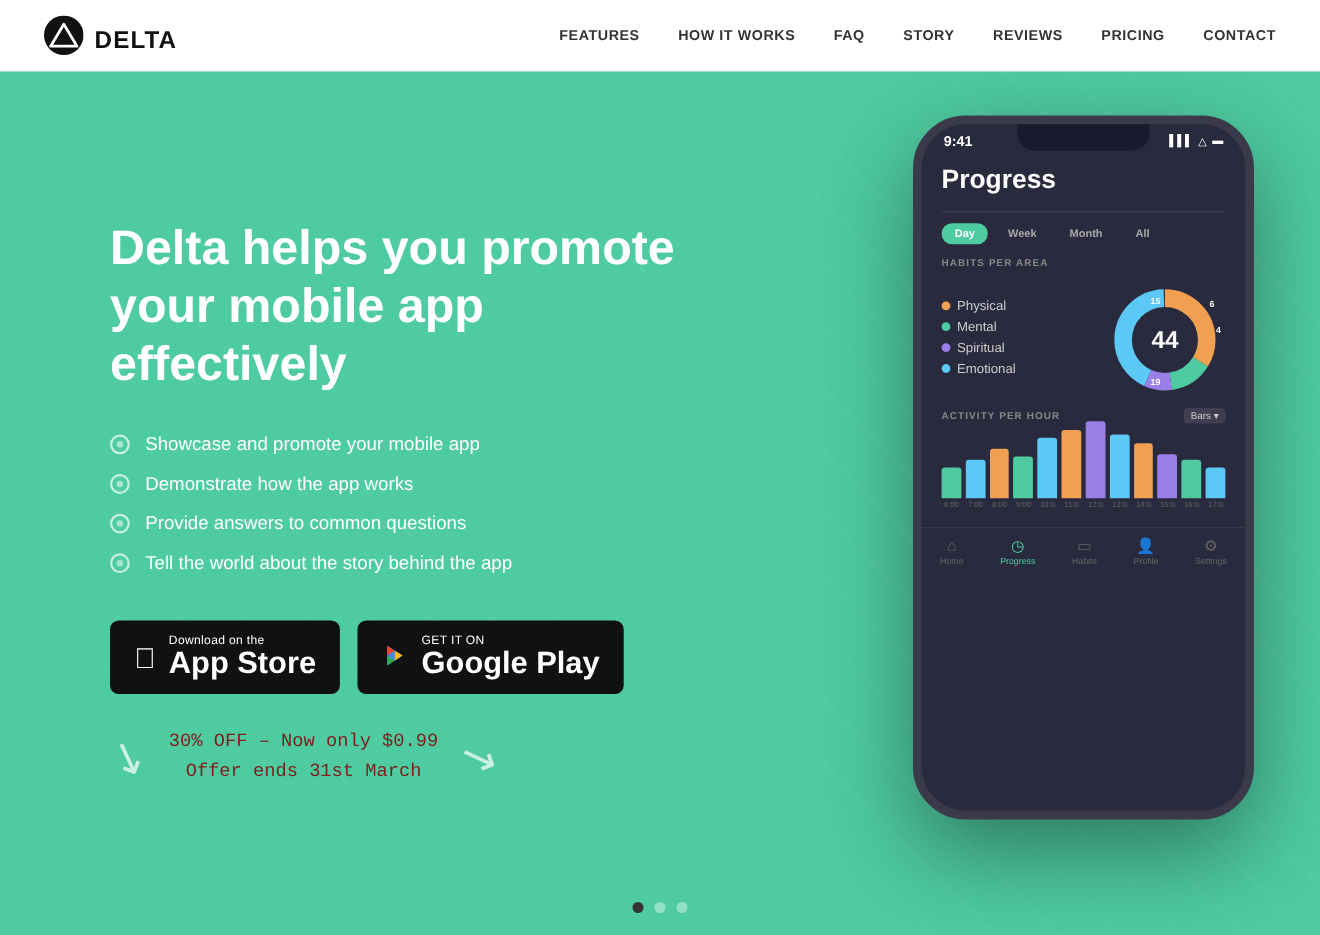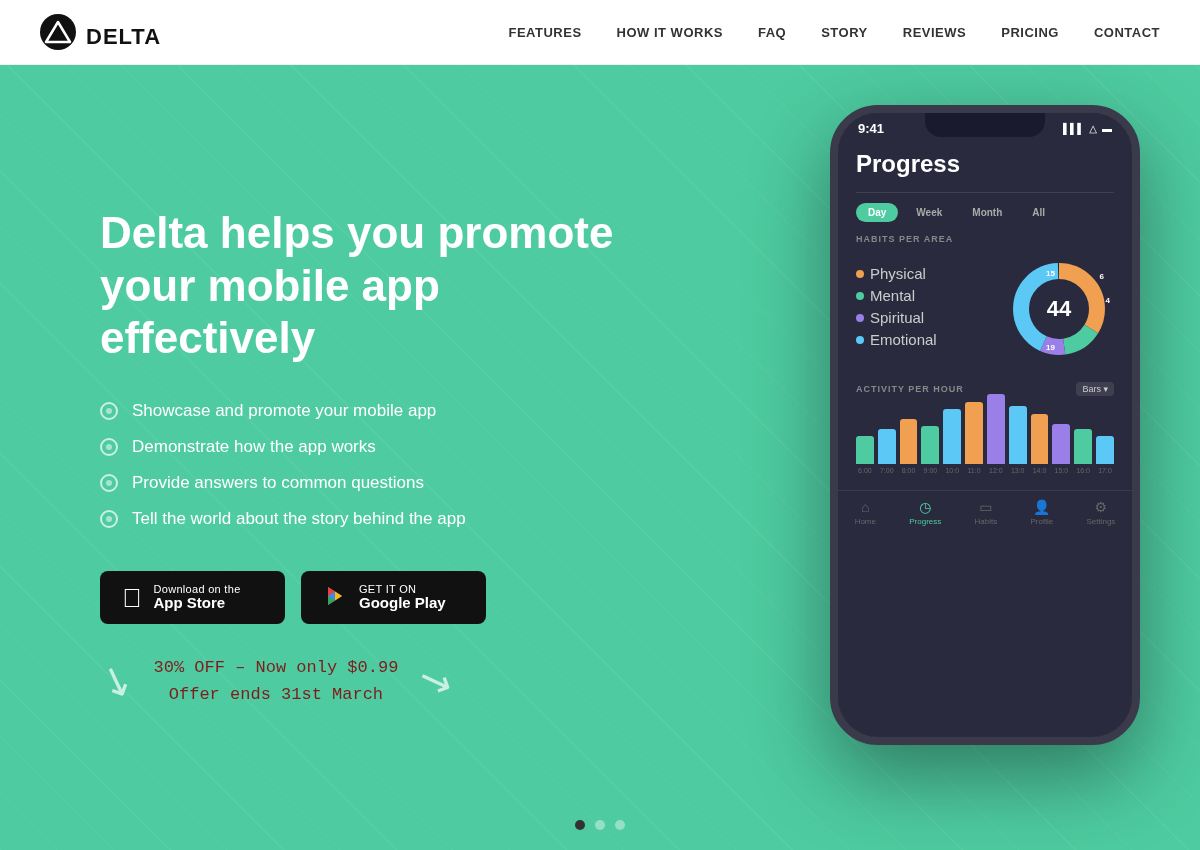--- a/index.html
+++ b/index.html
@@ -136,21 +136,21 @@
       font-size: 26px;
       line-height: 1;
     }
     .store-btn .btn-text-top {
       font-size: 11px;
       font-weight: 400;
       letter-spacing: 0.3px;
       display: block;
     }
     .store-btn .btn-text-bottom {
-      font-size: 15px;
+      font-size: 28px;
       font-weight: 700;
       display: block;
       line-height: 1.1;
     }
 
     
     .promo-area {
       display: flex;
       align-items: center;
       gap: 20px;
@@ -343,21 +343,21 @@
     }
 
     .habits-legend {
       flex: 1;
     }
     .legend-item {
       display: flex;
       align-items: center;
       gap: 6px;
       margin-bottom: 5px;
-      font-size: 15px;
+      font-size: 12px;
       color: #ccc;
     }
     .legend-dot {
       width: 8px;
       height: 8px;
       border-radius: 50%;
       flex-shrink: 0;
     }
 
     
@@ -376,21 +376,21 @@
       font-weight: 800;
       color: #fff;
       text-align: center;
     }
 
     
     .activity-header {
       display: flex;
       justify-content: space-between;
       align-items: center;
-      margin-top: 18px;
+      margin-top: 7px;
       margin-bottom: 8px;
     }
     .activity-title {
       font-size: 9px;
       font-weight: 700;
       color: #888;
       letter-spacing: 1px;
     }
     .bars-selector {
       font-size: 9px;

